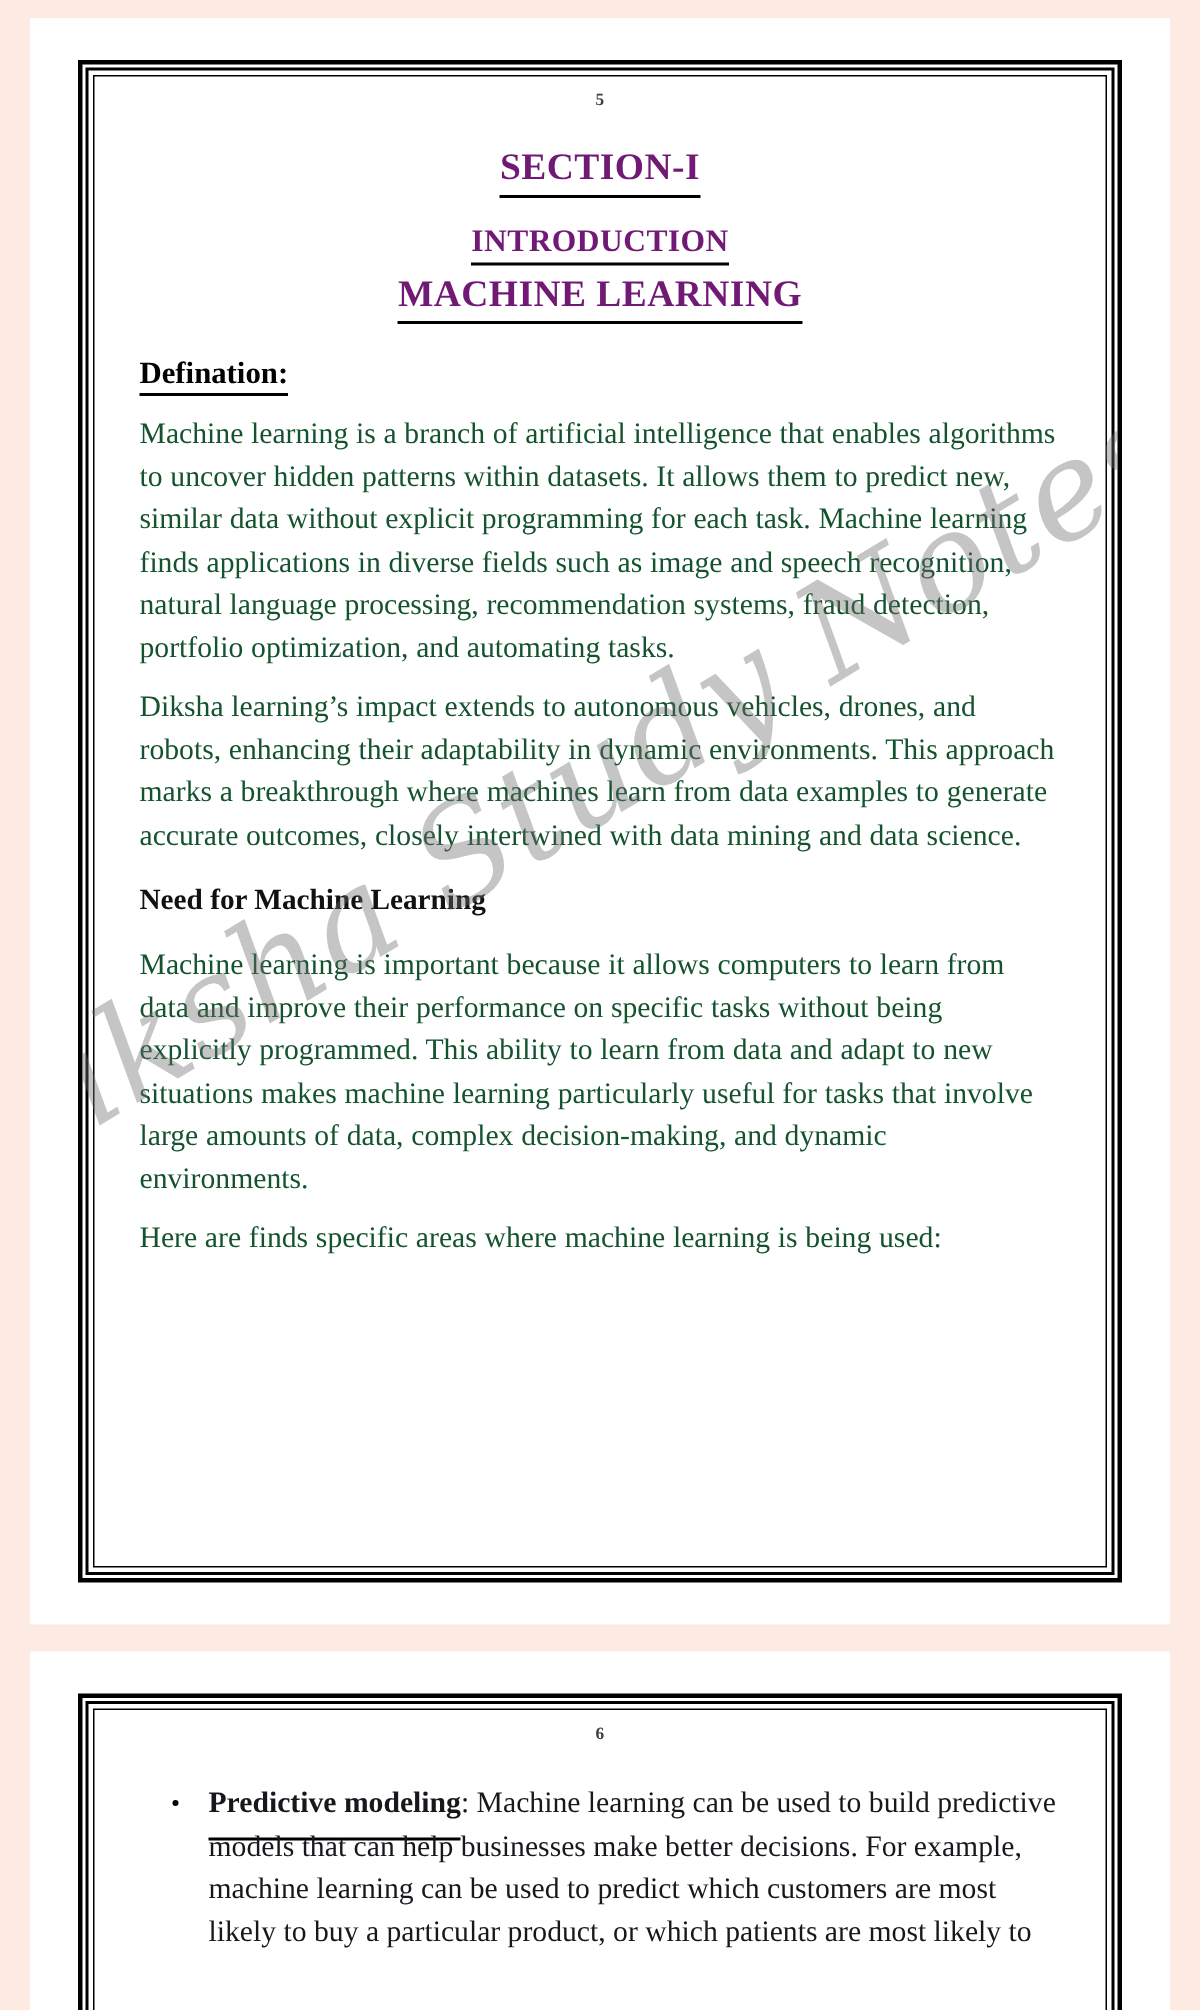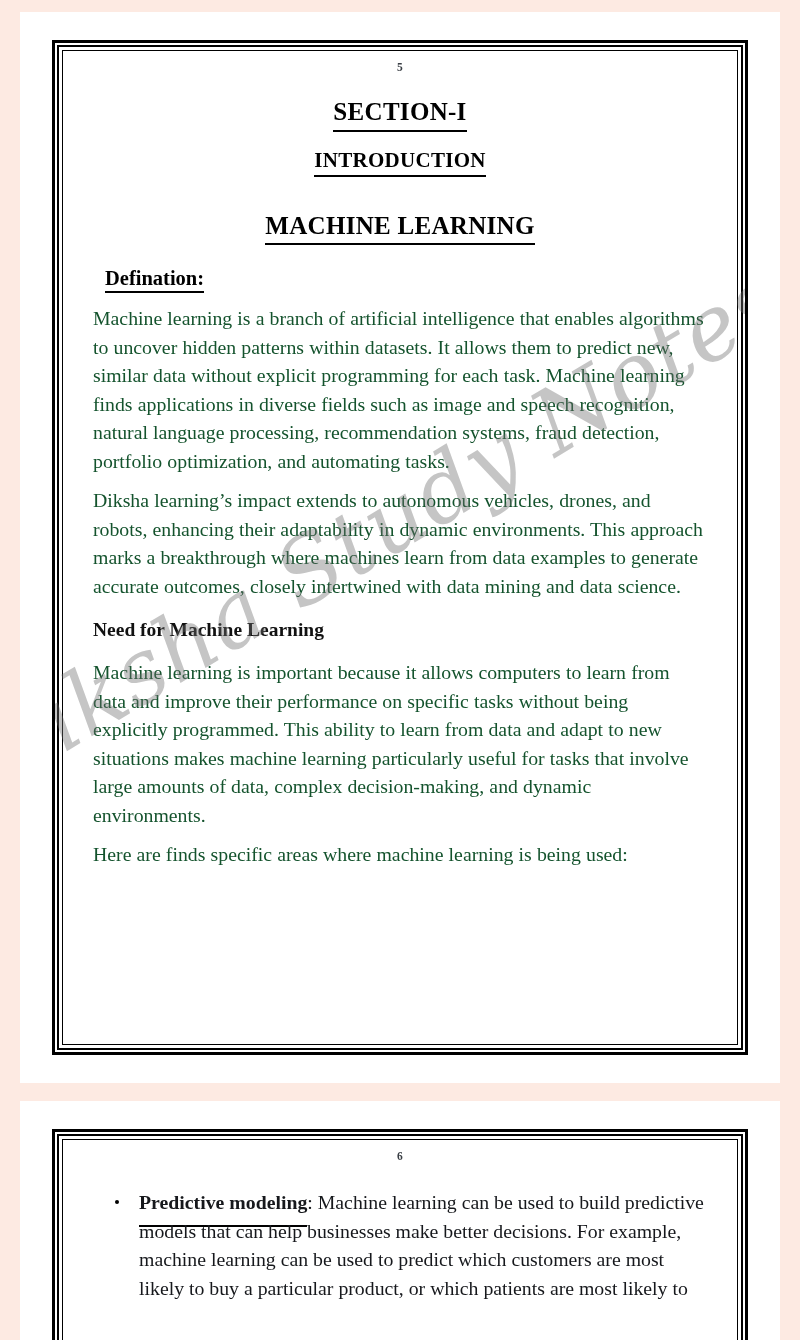--- a/index.html
+++ b/index.html
@@ -85,39 +85,39 @@
     color: #3a3f45;
     letter-spacing: 0.2px;
     margin: 0 0 6px 0;
     font-family: "Liberation Serif", serif;
   }
 
   
   .doc-heading {
     text-align: center;
     font-weight: bold;
-    color: #000000;
+    color: #701a75;
     margin: 0;
     line-height: 1.34;
     letter-spacing: 0.3px;
   }
   .doc-heading span {
     border-bottom: 2.2px solid #000;
     padding-bottom: 1px;
     display: inline-block;
   }
   .h-section  { font-size: 25px; margin-top: 22px; }
   .h-intro    { font-size: 21px; margin-top: 14px; }
-  .h-ml       { font-size: 25px; margin-top: 32px; }
+  .h-ml       { font-size: 25px; margin-top: 3px; }
 
   .sub-heading {
     font-size: 20.5px;
     font-weight: bold;
     color: #000;
-    margin: 22px 0 0 12px;
+    margin: 22px 0 0 0;
     text-align: left;
   }
   .sub-heading span {
     border-bottom: 2.2px solid #000;
     padding-bottom: 1px;
     display: inline-block;
   }
 
   .bold-heading {
     font-size: 19.5px;

